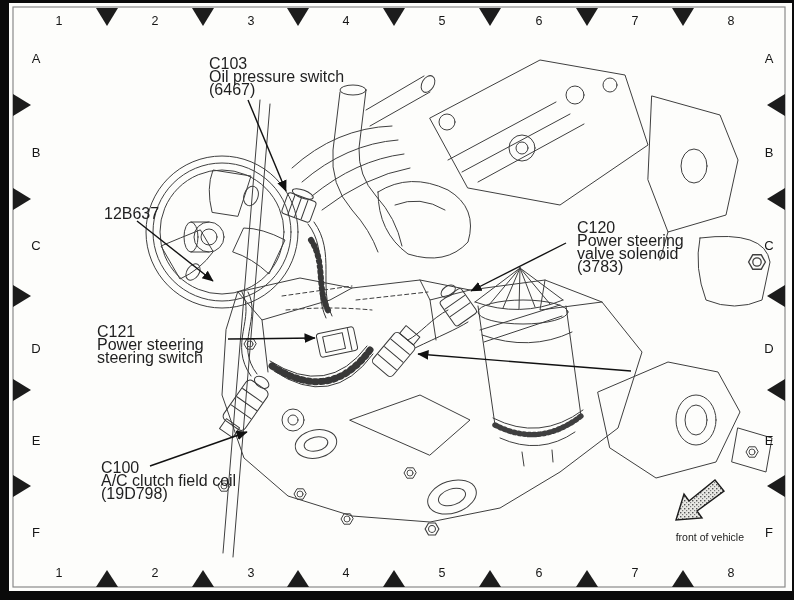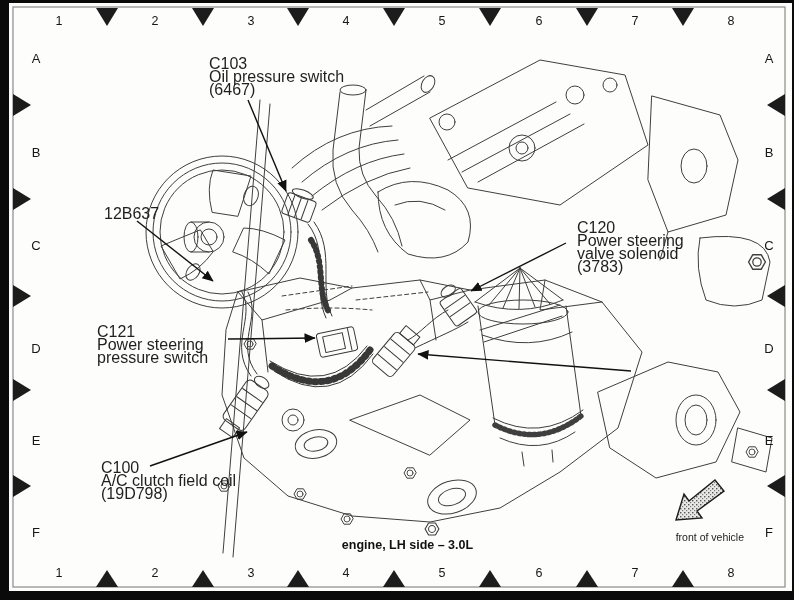--- a/index.html
+++ b/index.html
@@ -283,23 +283,22 @@
   </div>
   <div class="txt" style="left:577px;top:221px">
     <div>C120</div>
     <div>Power steering</div>
     <div>valve solenoid</div>
     <div>(3783)</div>
   </div>
   <div class="txt" style="left:97px;top:325px">
     <div>C121</div>
     <div>Power steering</div>
-    <div>pressure switch</div>
+    <div>steering switch</div>
   </div>
   <div class="txt" style="left:101px;top:461px">
     <div>C100</div>
     <div>A/C clutch field coil</div>
     <div>(19D798)</div>
   </div>
 
-  <div class="caption">engine, LH side – 3.0L</div>
   <div class="front-label">front of vehicle</div>
 </div>
 
 </body></html>

